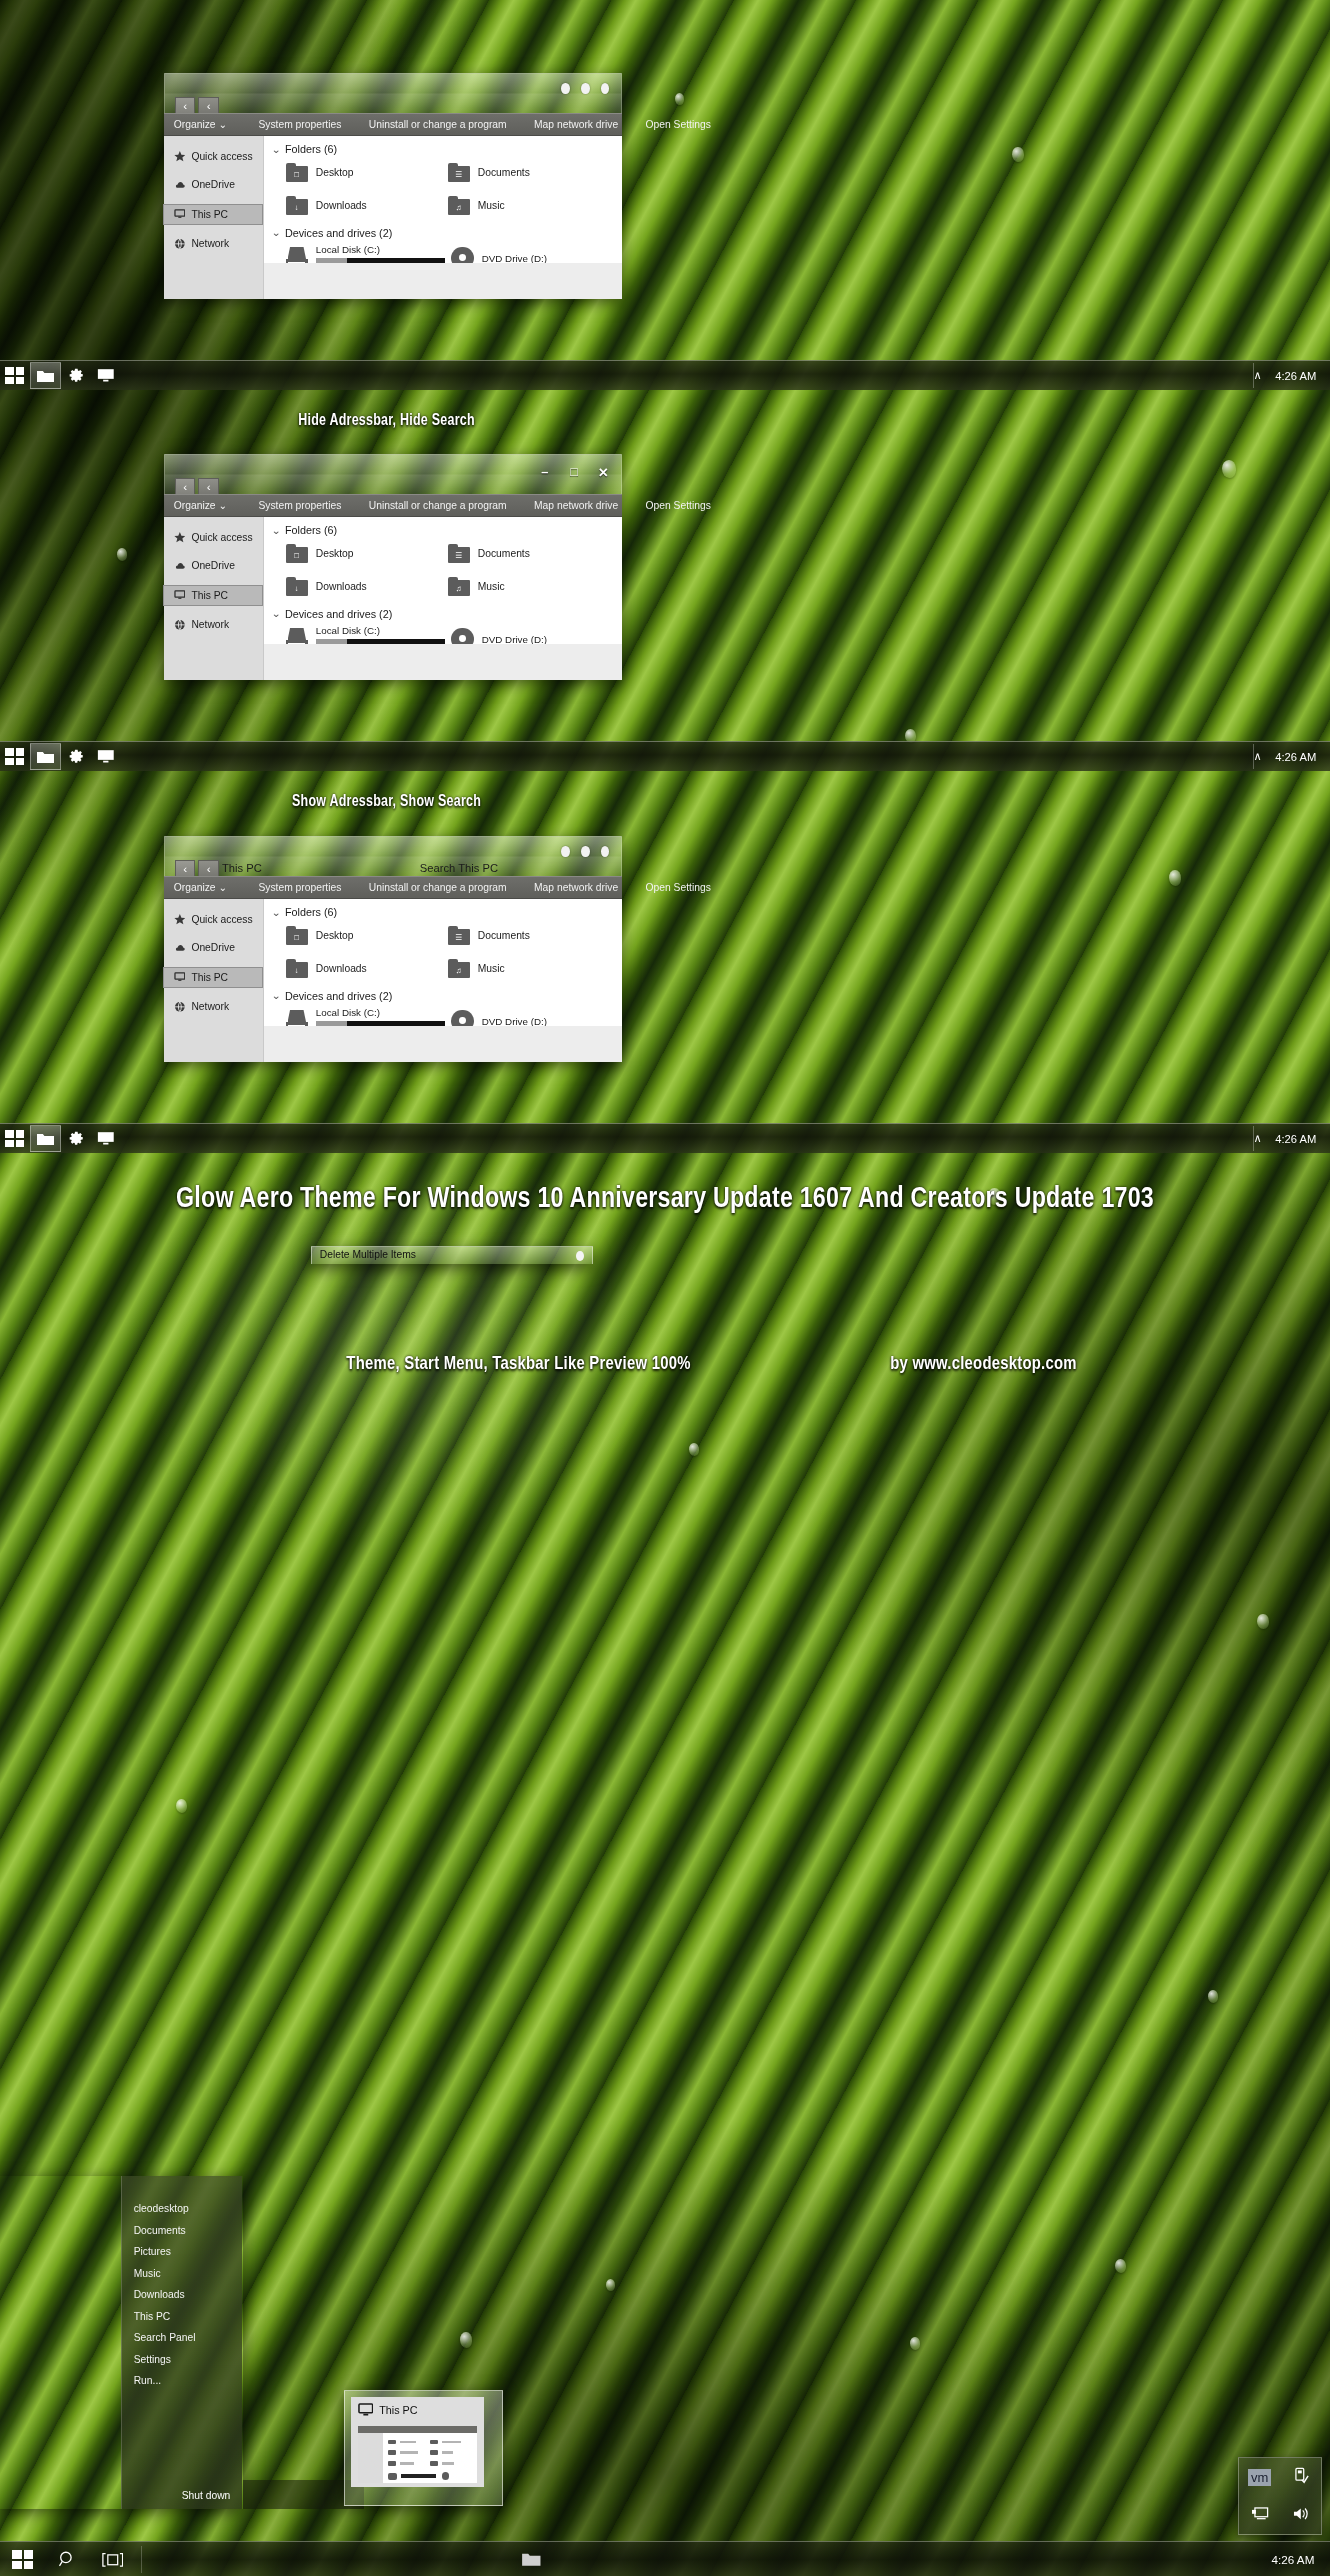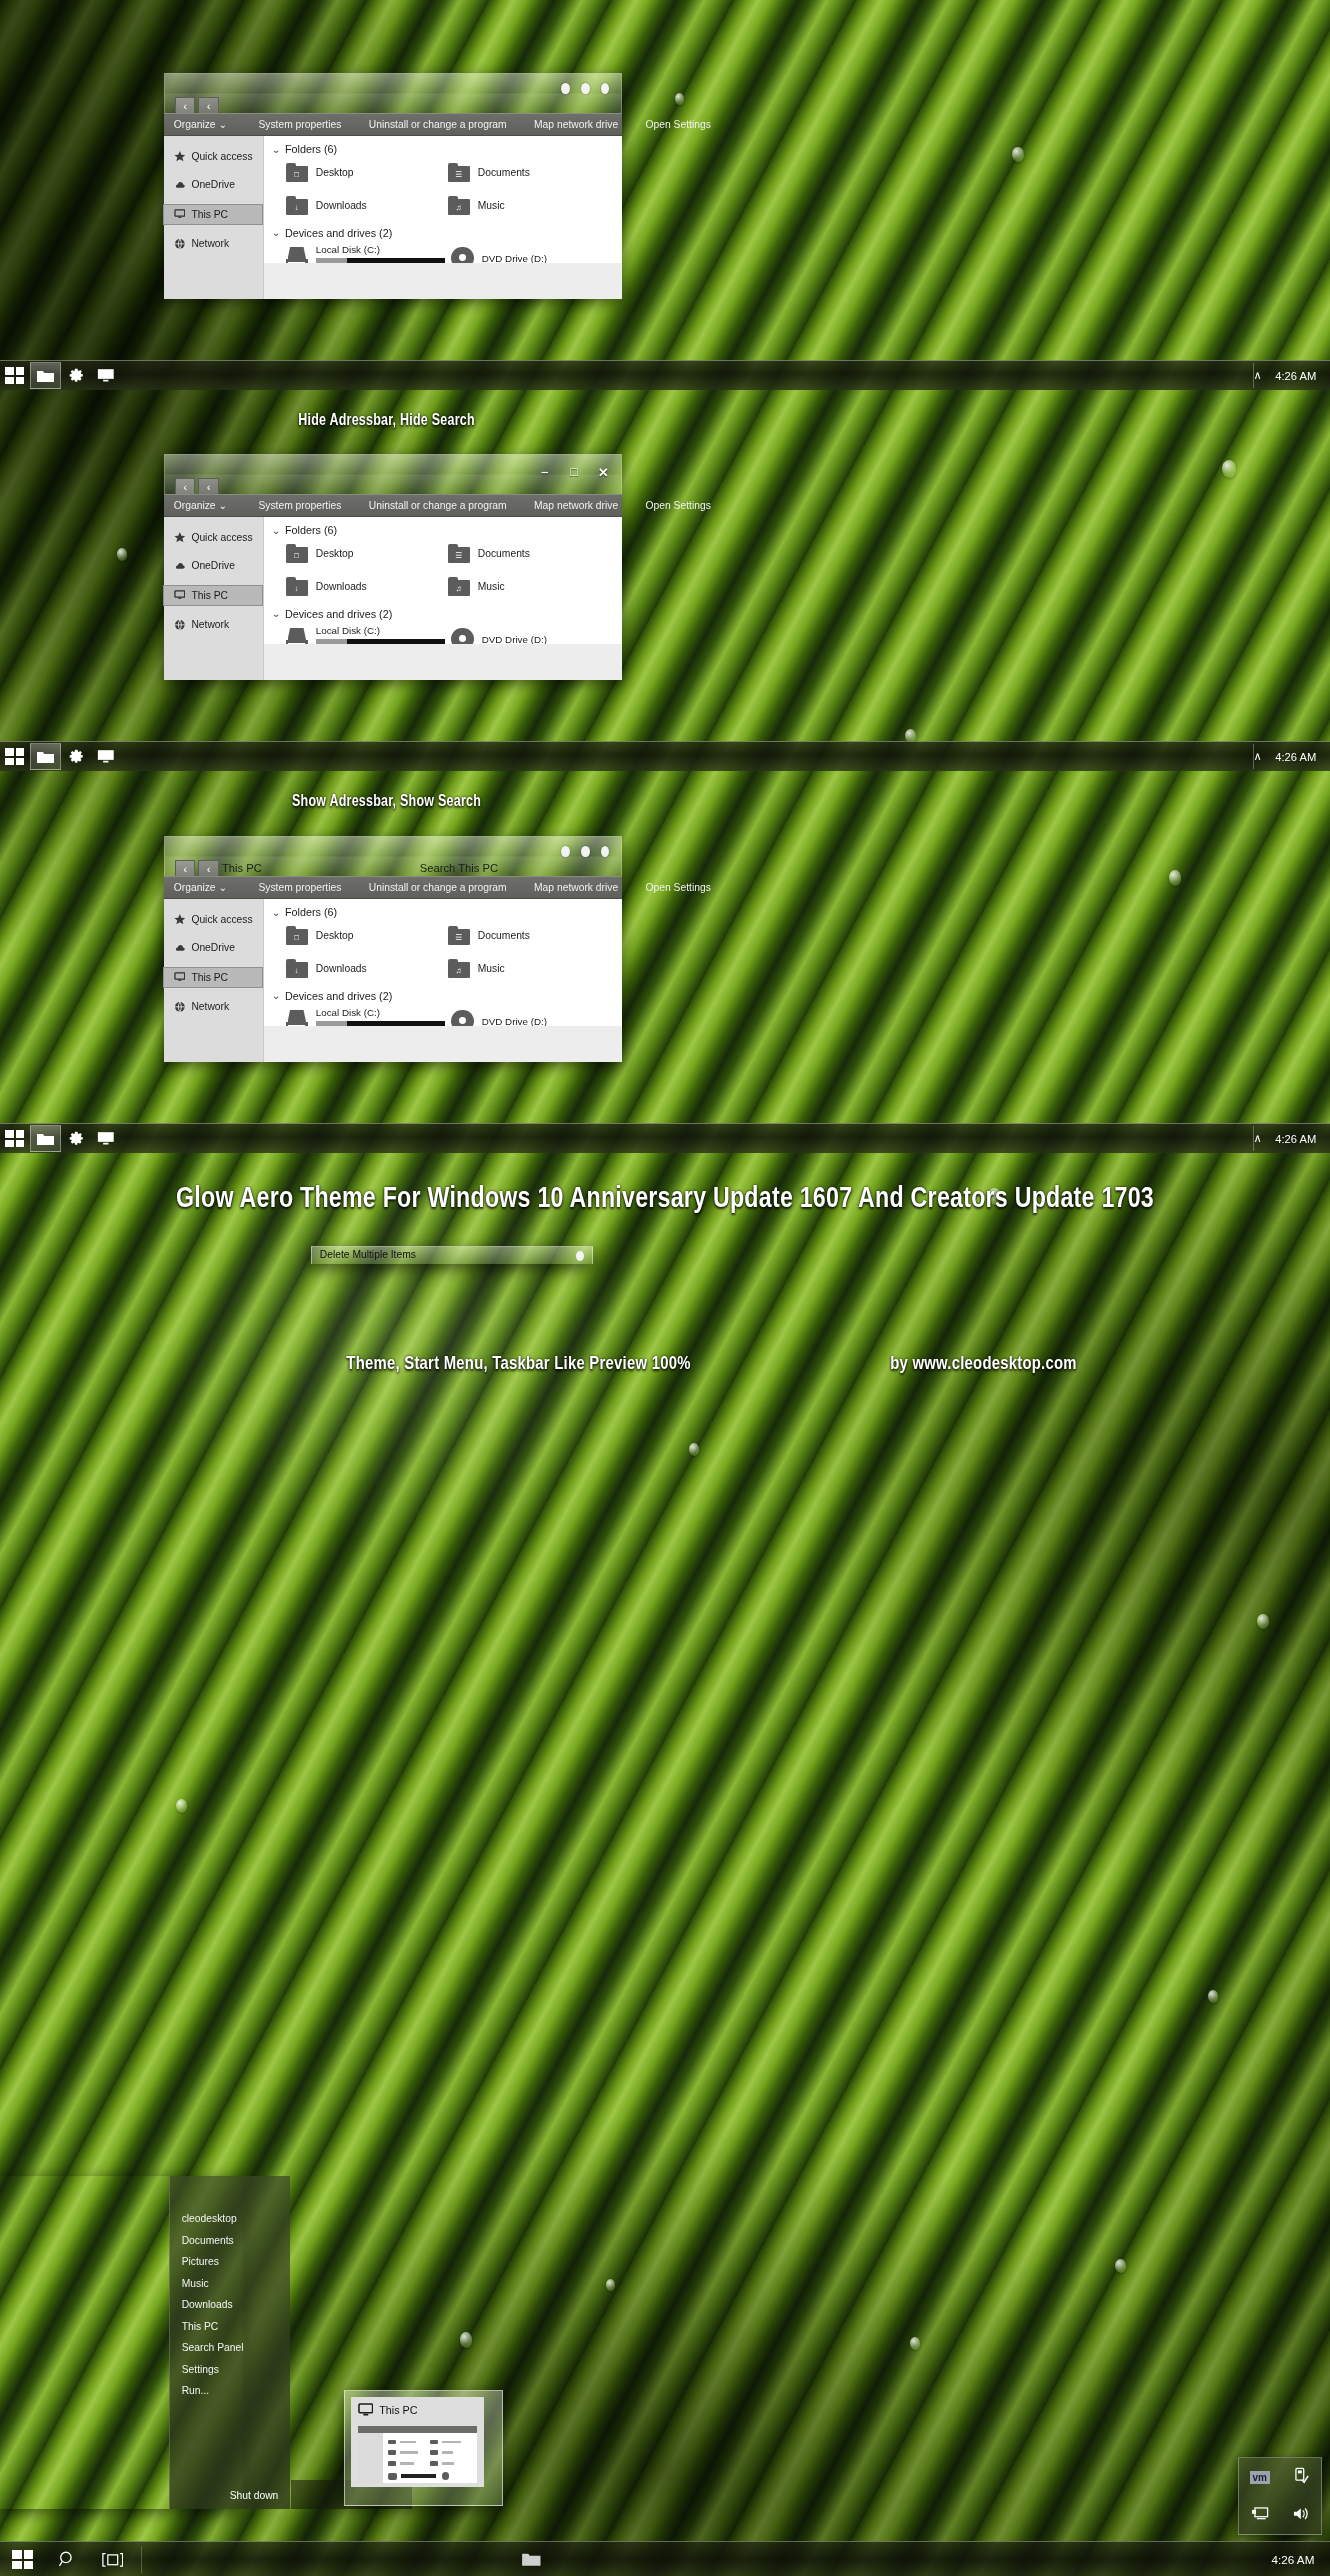--- a/index.html
+++ b/index.html
@@ -648,21 +648,21 @@
   <div class="tb">
     <b>Delete Multiple Items</b>
     <i></i>
   </div>
 </div>
 
 <div class="banner" style="left:264px;top:1352px;width:509px;font-size:18.6px;">Theme, Start Menu, Taskbar Like Preview 100%</div>
 <div class="banner" style="left:773px;top:1352px;width:421px;font-size:18.6px;">by www.cleodesktop.com</div>
 
 <div class="startmenu">
-  <div class="sm-right" style="padding-top:32px;box-sizing:border-box;margin-left:48px;">
+  <div class="sm-right" style="padding-top:22px;box-sizing:border-box;">
     <div class="sm-item">cleodesktop</div>
     <div class="sm-item">Documents</div>
     <div class="sm-item">Pictures</div>
     <div class="sm-item">Music</div>
     <div class="sm-item">Downloads</div>
     <div class="sm-item">This PC</div>
     <div class="sm-item">Search Panel</div>
     <div class="sm-item">Settings</div>
     <div class="sm-item">Run...</div>
     <div class="sm-shutbar"></div>
@@ -695,21 +695,21 @@
       <span class="mrow" style="left:72px;top:35px;width:8.8px;"></span>
         <span class="mtxt" style="left:84px;top:36px;width:12.7px;"></span>
       <span class="mrow" style="left:30px;top:47px;width:9.8px;height:6.8px;border-radius:2px;"></span>
       <span class="mtxt" style="left:43px;top:48px;width:35px;height:3.9px;background:#222;"></span>
       <span class="mrow" style="left:84px;top:46px;width:7.8px;height:7.8px;border-radius:50%;"></span>
     </div>
   </div>
 </div>
 
 <div class="tray">
-  <div style="font-size:10px;font-weight:bold;background:#9aa3ae;color:#1b2030;padding:1px 2.9px;">vm</div>
+  <div style="font-size:13px;font-weight:normal;background:#9aa3ae;color:#1b2030;padding:1px 2.9px;">vm</div>
   <div>
     <svg width="15.6" height="17.6" viewBox="0 0 16 18">
         <rect x="3" y="1.5" width="8" height="12" rx="1" fill="none" stroke="#fff" stroke-width="1.3"></rect>
         <rect x="5" y="3.5" width="4" height="3" fill="#fff"></rect>
         <path d="M9 13l2.4 2.6L15.5 9" stroke="#fff" stroke-width="1.5" fill="none"></path>
       </svg>
   </div>
   <div>
     <svg width="17.6" height="15.6" viewBox="0 0 18 16">
         <rect x="4" y="2" width="13" height="9" fill="none" stroke="#fff" stroke-width="1.3"></rect>

